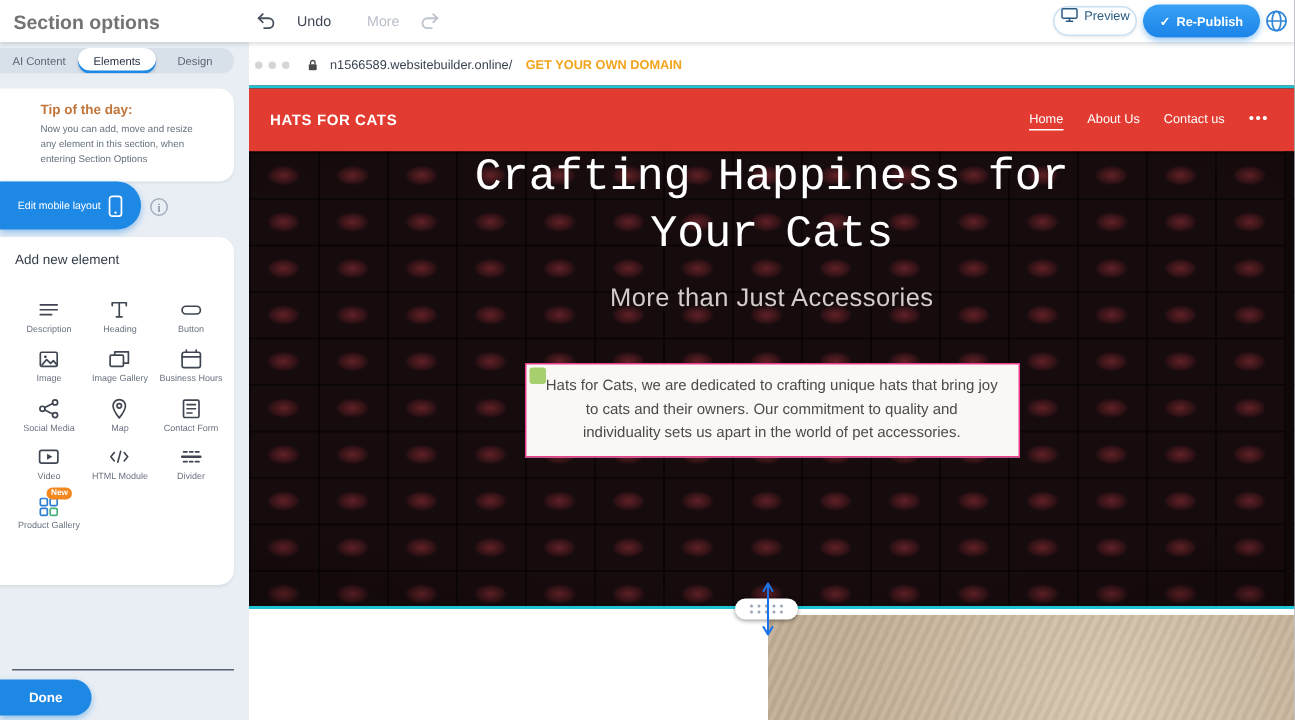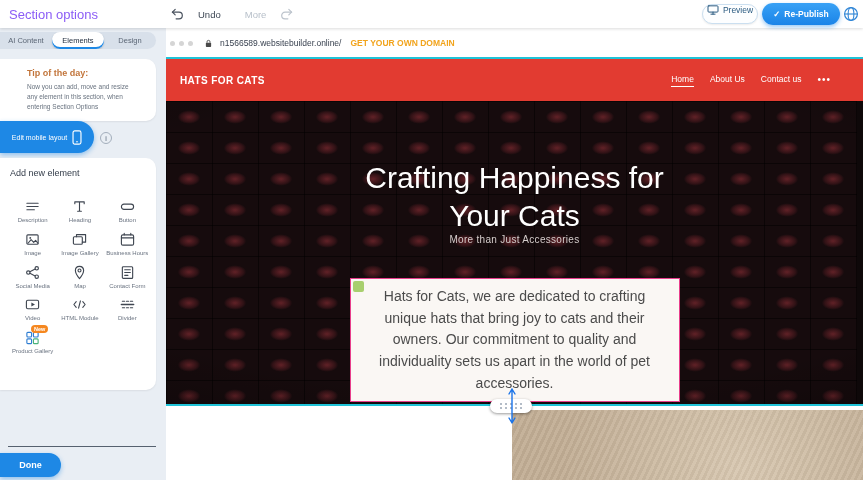--- a/index.html
+++ b/index.html
@@ -2,21 +2,21 @@
 <html><head>
 <meta charset="utf-8">
 <style>
   *{box-sizing:border-box;margin:0;padding:0}
   html,body{background:#d7dde6}
   body{font-family:"Liberation Sans",sans-serif;-webkit-font-smoothing:antialiased}
   .stage{position:relative;width:863px;height:480px;background:#e9eef4;overflow:hidden;cursor:default}
 
   
   .topbar{position:absolute;top:0;left:0;width:863px;height:28px;background:#fff;box-shadow:0 1px 3px rgba(0,0,0,.14);z-index:40;display:flex;align-items:center}
-  .tb-title{font-size:13px;font-weight:normal;color:#8b5cf6;margin-left:9px}
+  .tb-title{font-size:13px;font-weight:bold;color:#737373;margin-left:9px}
   .undo-redo{position:absolute;left:171px;top:0;height:28px;display:flex;align-items:center;gap:14px}
   .ur-label{font-size:9.5px;color:#3d4754;cursor:pointer}
   .ur-label.disabled{color:#b8c0ca}
   .ust{stroke:#49525e;fill:none;stroke-width:1.3;stroke-linecap:round;stroke-linejoin:round}
   .ust2{stroke:#bcc3cc;fill:none;stroke-width:1.3;stroke-linecap:round;stroke-linejoin:round}
   .preview-btn{position:absolute;right:105px;top:4px;width:56px;height:20px;border-radius:10px;background:#fdfeff;border:1px solid #cbdff0;color:#2a5a80;font-size:8.5px;display:flex;align-items:flex-start;justify-content:center;gap:4px;cursor:pointer;box-shadow:0 1px 2px rgba(0,0,0,.08)}
   .pst{stroke:#2a5a80;fill:none;stroke-width:1.2;stroke-linecap:round}
   .republish-btn{position:absolute;right:23px;top:3px;width:78px;height:22px;border-radius:11px;background:linear-gradient(180deg,#38a1f5,#1b84e8);color:#fff;font-size:8.5px;font-weight:bold;display:flex;align-items:center;justify-content:center;gap:4px;cursor:pointer;box-shadow:0 2px 4px rgba(27,132,232,.45);border:none}
   .globe-btn{position:absolute;right:4px;top:6px;width:16px;height:16px;cursor:pointer}
 
@@ -43,38 +43,38 @@
 
   
   .main{position:absolute;top:28px;left:166px;width:697px;height:452px;background:#fff}
   .browser-bar{position:absolute;top:7px;left:4px;height:16px;display:flex;align-items:center;gap:4px}
   .dot{width:5px;height:5px;border-radius:50%;background:#d5d5d5}
   .lock-wrap{margin-left:7px;display:flex;align-items:center}
   .url{font-size:8.5px;color:#394250;margin-left:3px}
   .domain-cta{font-size:8.5px;font-weight:bold;color:#f2a41c;margin-left:5px;cursor:pointer}
 
   .website{position:absolute;top:29px;left:0;width:697px;height:349px;border-top:2px solid #1fc3d7;border-bottom:2px solid #1fc3d7;background:#160b0d}
-  .site-header{height:42px;background:#e23b31;display:flex;align-items:center;padding:0 32px 0 14px}
+  .site-header{height:42px;background:#e23b31;display:flex;align-items:center;padding:0 17px 0 14px}
   .site-logo{color:#fff;font-weight:bold;font-size:10px;letter-spacing:.4px;cursor:pointer}
   .site-nav{margin-left:auto;display:flex;align-items:center;gap:16px}
   .nav-item{color:#fff;font-size:8.5px;cursor:pointer;padding-bottom:2px;border-bottom:1.5px solid transparent}
   .nav-item.active{border-bottom-color:#fff}
   .nav-more{color:#fff;font-size:10px;letter-spacing:1px;cursor:pointer;line-height:1}
 
   .hero{position:relative;height:303px;overflow:hidden;display:flex;flex-direction:column;align-items:center;
     background-color:#160b0d;
     background-image:
       radial-gradient(ellipse 120% 90% at 50% 45%, rgba(0,0,0,0) 55%, rgba(0,0,0,.45) 100%),
       radial-gradient(ellipse 15px 9px at 23px 16px, rgba(158,52,60,.55), rgba(112,34,42,.3) 55%, rgba(0,0,0,0) 75%),
       linear-gradient(rgba(0,0,0,.5) 1.5px, rgba(0,0,0,0) 1.5px),
       linear-gradient(90deg, rgba(0,0,0,.5) 1.5px, rgba(0,0,0,0) 1.5px);
     background-size:100% 100%,46px 31px,46px 31px,46px 31px}
-  .hero-title{margin-top:58px;font-family:Liberation Sans, sans-serif;font-size:30px;line-height:1.25;color:#fff;text-align:center;font-weight:400}
-  .hero-subtitle{font-size:10px;color:#d4cccb;letter-spacing:.3px}
-  .hero-textbox{position:relative;margin-top:33px;width:330px;background:#faf7f4;border:1.5px solid #e83e8c;padding:7px 13px;font-size:14px;line-height:1.55;color:#4b4b4b;text-align:center;cursor:pointer}
+  .hero-title{font-family:Liberation Mono, monospace;font-size:30px;line-height:1.25;color:#fff;text-align:center;font-weight:400}
+  .hero-subtitle{margin-top:13px;font-size:17px;color:#d4cccb;letter-spacing:.3px}
+  .hero-textbox{position:relative;margin-top:33px;width:330px;background:#faf7f4;border:1.5px solid #e83e8c;padding:7px 13px;font-size:10px;line-height:1.55;color:#4b4b4b;text-align:center;cursor:pointer}
   .green-handle{position:absolute;left:2px;top:2px;width:11px;height:11px;background:#a8cf6e;border-radius:2px}
   .preview-scrollbar{position:absolute;top:42px;right:0;width:6px;height:303px;background:#0e0809;z-index:3}
 
   .resize-handle{position:absolute;top:371px;left:324px;width:42px;height:14px;background:#fff;border-radius:7px;box-shadow:0 1px 3px rgba(0,0,0,.4);z-index:6;display:flex;align-items:center;justify-content:center;cursor:ns-resize}
   .grip-dots{display:grid;grid-template-columns:repeat(5,3px);grid-template-rows:repeat(2,3px);column-gap:2px;row-gap:1px}
   .grip-dots i{width:2px;height:2px;border-radius:50%;background:#9aa6b4;display:block}
   .resize-arrow{position:absolute;top:359px;left:340px;z-index:7;pointer-events:none}
 
   .next-section{position:absolute;top:382px;left:346px;width:351px;height:70px;
     background:

